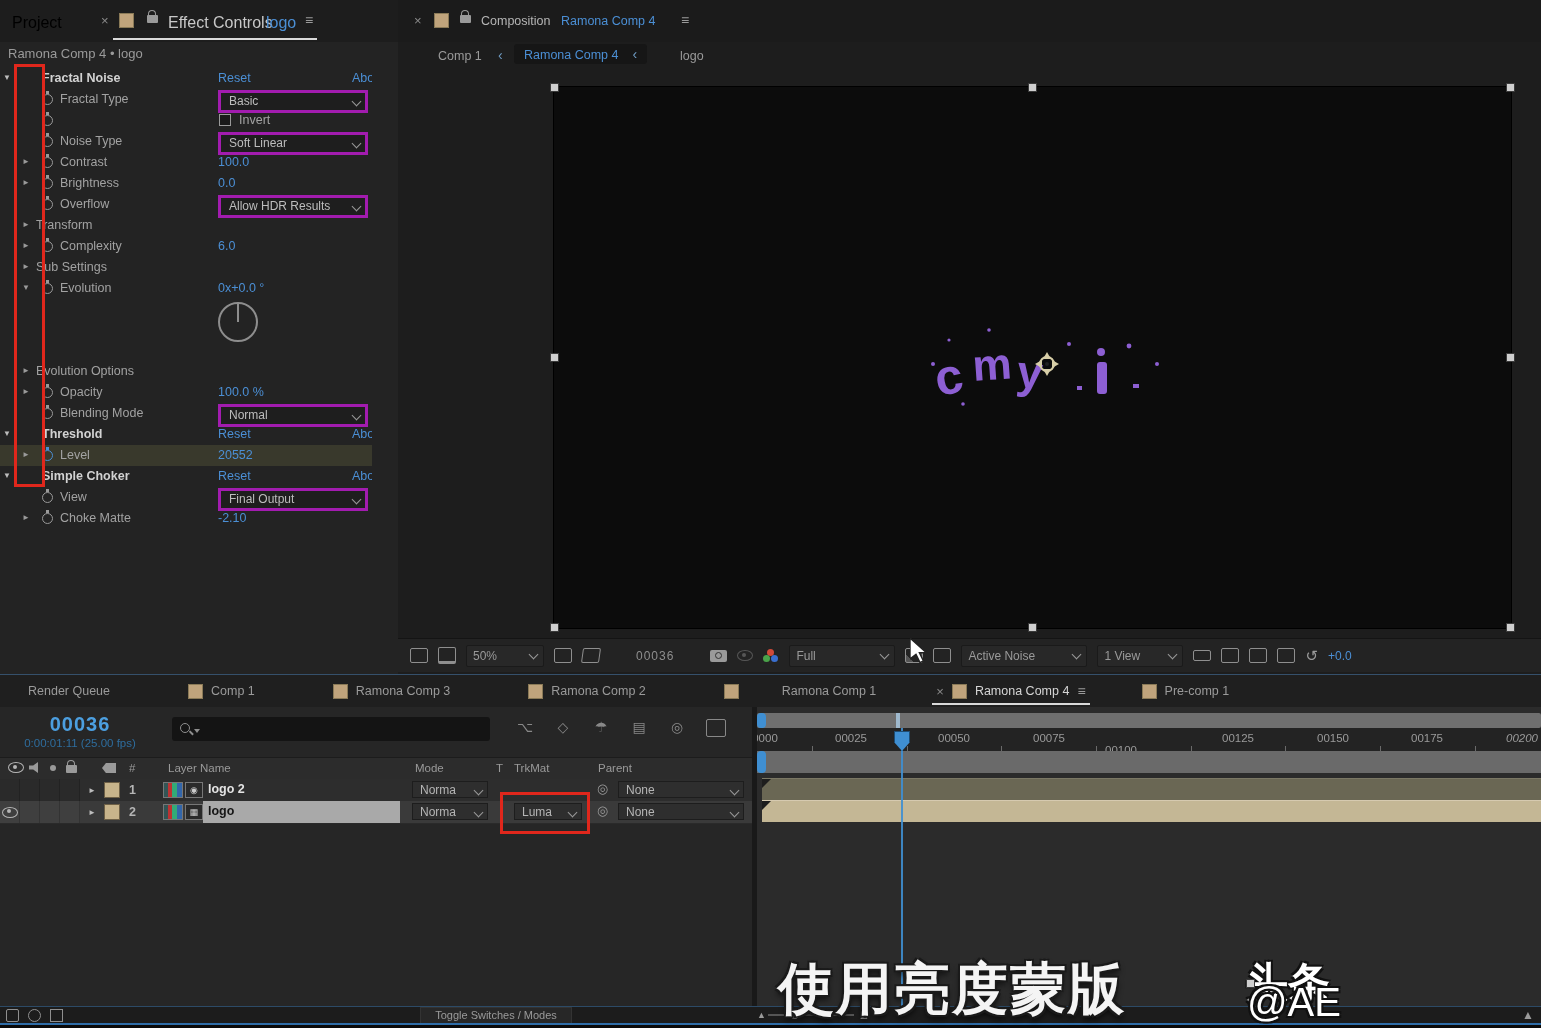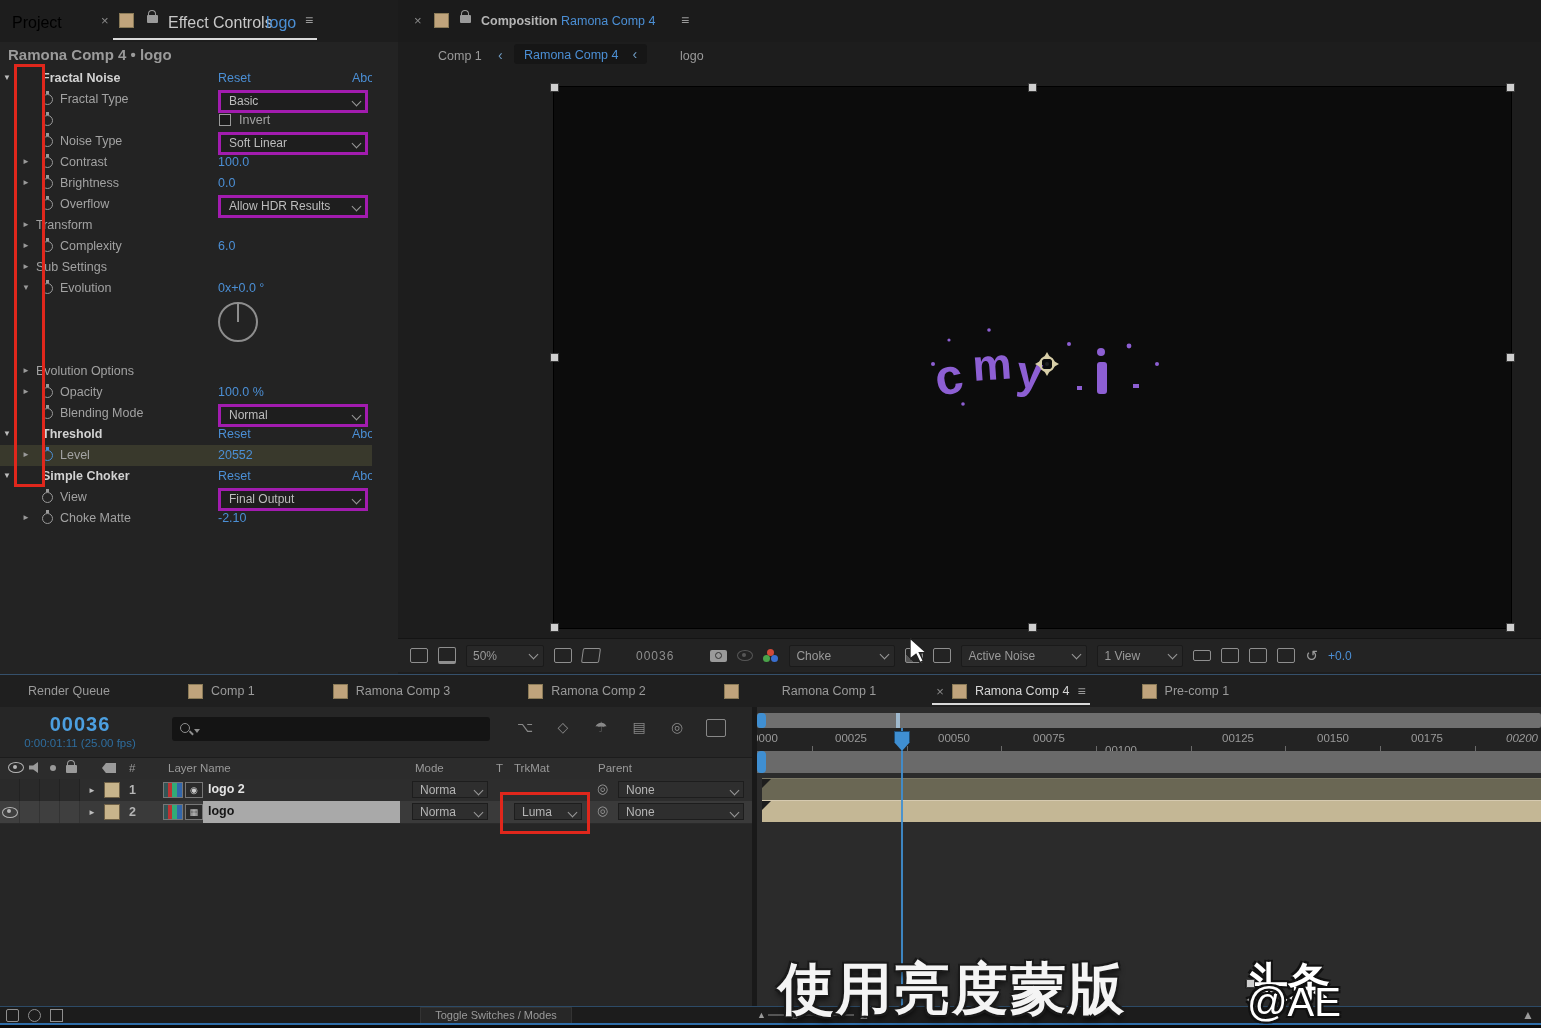--- a/index.html
+++ b/index.html
@@ -31,21 +31,21 @@
   #ec-panel{left:0;top:0;width:398px;height:674px;background:#232323;}
   #ec-tabs{height:42px;position:relative;background:#1d1d1d;}
   #ec-tabs .proj{position:absolute;left:12px;top:14px;}
   #ec-tabs .x1{position:absolute;left:101px;top:13px;}
   #ec-tabs .sq{position:absolute;left:119px;top:13px;}
   #ec-tabs .lk{position:absolute;left:147px;top:10px;}
   #ec-tabs .ttl{position:absolute;left:168px;top:14px;color:#c8c8c8;}
   #ec-tabs .tgt{position:absolute;left:266px;top:14px;color:#4b8fd5;}
   #ec-tabs .mn{position:absolute;left:305px;top:12px;}
   #ec-tabs .underline{position:absolute;left:113px;top:38px;width:204px;height:2px;background:#d9d9d9;}
-  #ec-sub{position:absolute;left:8px;top:46px;font-size:15px;color:#9a9a9a;font-weight:bold;}
+  #ec-sub{position:absolute;left:8px;top:46px;font-size:13px;color:#9a9a9a;}
   #ec-rows{position:absolute;left:0;top:68px;width:372px;}
   .ec-row{position:relative;height:21px;font-size:12.5px;color:#a2a2a2;}
   .ec-row.hl{background:#39392c;}
   .ec-arrow{position:absolute;left:22px;top:5px;font-size:8px;color:#9a9a9a;}
   .ec-harrow{position:absolute;left:3px;top:5px;font-size:8px;color:#bdbdbd;}
   .ec-sw{position:absolute;left:42px;top:5px;}
   .ec-label{position:absolute;left:60px;top:3px;white-space:nowrap;}
   .ec-glabel{position:absolute;left:36px;top:3px;white-space:nowrap;}
   .ec-hlabel{position:absolute;left:42px;top:3px;font-weight:bold;color:#d2d2d2;white-space:nowrap;}
   .ec-reset{position:absolute;left:218px;top:3px;color:#4b8fd5;}
@@ -59,21 +59,21 @@
   .dial-row{position:relative;height:62px;}
   .dial{position:absolute;left:218px;top:3px;width:36px;height:36px;border:2px solid #8d8d8d;border-radius:50%;}
   .dial::before{content:'';position:absolute;left:50%;top:0;width:2px;height:50%;background:#8d8d8d;transform:translateX(-50%);}
   .red-box{position:absolute;border:3px solid #e0271c;z-index:40;pointer-events:none;}
   
   #comp-panel{left:398px;top:0;width:1143px;height:674px;background:#1d1d1d;border-bottom:2px solid #2e5f8f;}
   #comp-tabs{height:42px;position:relative;background:#1b1b1b;font-size:12.5px;color:#9a9a9a;}
   #comp-tabs .x1{position:absolute;left:16px;top:13px;}
   #comp-tabs .sq{position:absolute;left:36px;top:13px;}
   #comp-tabs .lk{position:absolute;left:62px;top:10px;}
-  #comp-tabs .ttl{position:absolute;left:83px;top:14px;color:#b5b5b5;font-weight:bold;}
+  #comp-tabs .ttl{position:absolute;left:83px;top:14px;color:#b5b5b5;}
   #comp-tabs .tgt{position:absolute;left:163px;top:14px;color:#4b8fd5;}
   #comp-tabs .mn{position:absolute;left:283px;top:12px;}
   #comp-crumbs{position:absolute;left:0;top:42px;width:100%;height:28px;font-size:12.5px;color:#9a9a9a;}
   #comp-crumbs .c1{position:absolute;left:40px;top:7px;}
   #comp-crumbs .sep1{position:absolute;left:100px;top:5px;color:#6f9cc4;font-size:14px;}
   #comp-crumbs .pill{position:absolute;left:116px;top:2px;height:20px;background:#161616;border-radius:3px;
         color:#4b8fd5;line-height:20px;padding:0 10px;}
   #comp-crumbs .pill .sep2{color:#6f9cc4;margin-left:14px;font-size:14px;}
   #comp-crumbs .c3{position:absolute;left:282px;top:7px;}
   #viewport{position:absolute;left:155px;top:86px;width:957px;height:541px;background:#0c0c0c;border:1px solid #000;}
@@ -357,21 +357,21 @@
     <span class="ticon" style="transform:skewX(-8deg);"></span>
     <span style="margin-left:26px;color:#8f8f8f;letter-spacing:1px;">00036</span>
     <span class="cam" style="margin-left:26px;"></span>
     <span class="eye" style="opacity:.35;"></span>
     <span class="rgb">
         <i class="r"></i>
         <i class="g"></i>
         <i class="b"></i>
       </span>
     <span class="dd-lite" style="width:92px;justify-content:space-between;">
-        <span>Choke</span>
+        <span>Full</span>
         <span class="chev"></span>
       </span>
     <span class="ticon" style="background:linear-gradient(45deg,#555 25%,transparent 25%,transparent 75%,#555 75%);"></span>
     <span class="ticon"></span>
     <span class="dd-lite" style="width:112px;justify-content:space-between;">
         <span>Active Noise</span>
         <span class="chev"></span>
       </span>
     <span class="dd-lite" style="width:72px;justify-content:space-between;">
         <span>1 View</span>

